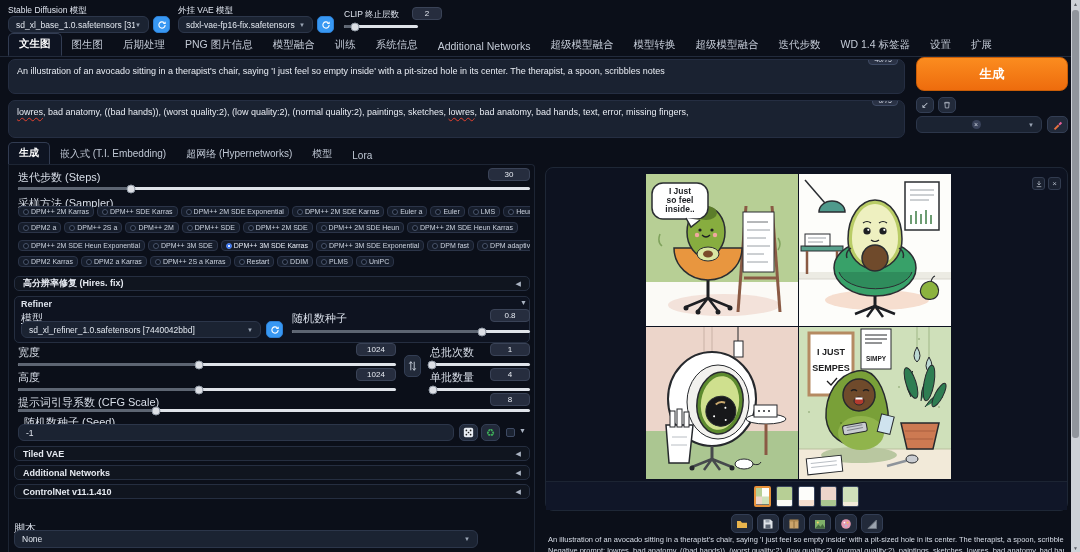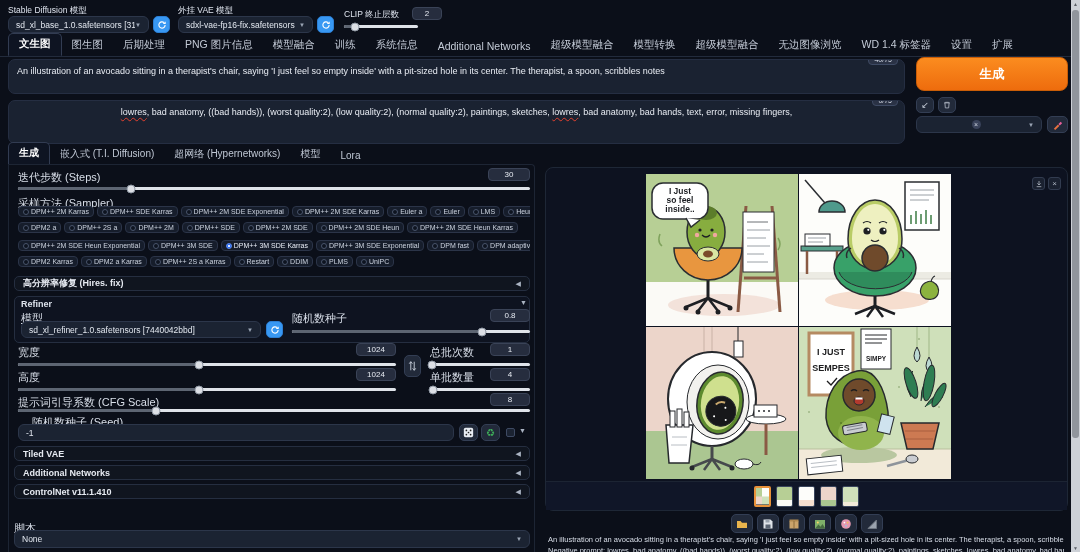--- a/index.html
+++ b/index.html
@@ -140,35 +140,35 @@
       <div class="tab"><span>系统信息</span></div>
 
       <div class="tab"><span>Additional Networks</span></div>
 
       <div class="tab"><span>超级模型融合</span></div>
 
       <div class="tab"><span>模型转换</span></div>
 
       <div class="tab"><span>超级模型融合</span></div>
 
-      <div class="tab"><span>无边图像浏览</span></div>
+      <div class="tab"><span>迭代步数</span></div>
 
       <div class="tab"><span>WD 1.4 标签器</span></div>
 
       <div class="tab"><span>设置</span></div>
 
       <div class="tab"><span>扩展</span></div>
 
   </div>
 
   <div class="abs ta" style="left:8px;top:59px;width:897px;height:35px;">
     <span>An illustration of an avocado sitting in a therapist's chair, saying 'I just feel so empty inside' with a pit-sized hole in its center. The therapist, a spoon, scribbles notes</span>
     <span class="tok">40/75</span>
   </div>
-  <div class="abs ta" style="left:8px;top:100px;width:897px;height:44px;text-align:center;">
+  <div class="abs ta" style="left:8px;top:100px;width:897px;height:38px;">
     <span class="sq">lowres</span><span>, bad anatomy, ((bad hands)), (worst quality:2), (low quality:2), (normal quality:2), paintings, sketches, </span><span class="sq">lowres</span><span>, bad anatomy, bad hands, text, error, missing fingers,</span>
     <span class="tok">0/75</span>
   </div>
 
   <div class="abs gen-btn" style="left:916px;top:57px;width:152px;height:34px;">
     <span>生成</span>
   </div>
   <div class="abs tool-btn" style="left:916px;top:97px;width:18px;height:16px;">
     <span>↙</span>
   </div>
@@ -185,21 +185,21 @@
     <svg width="11" height="11" viewBox="0 0 12 12">
         <path d="M2 10.5l4.5-4.5 1.5 1.5L3.5 12z" fill="#e8703f"></path>
         <path d="M7 5.5L9.5 3l1.5 1.5L8.5 7z" fill="#e85f9c"></path>
       </svg>
   </div>
 
   <div id="subtabs">
 
       <div class="subtab active"><span>生成</span></div>
 
-      <div class="subtab"><span>嵌入式 (T.I. Diffusion)</span></div>
+      <div class="subtab"><span>嵌入式 (T.I. Embedding)</span></div>
 
       <div class="subtab"><span>超网络 (Hypernetworks)</span></div>
 
       <div class="subtab"><span>模型</span></div>
 
       <div class="subtab"><span>Lora</span></div>
 
   </div>
   <div id="leftpanel"></div>
 
@@ -387,21 +387,21 @@
       <span class="thumb" style="left:3%;"></span>
   </div>
 
   <div class="abs lbl" style="left:18px;top:395px;">提示词引导系数 (CFG Scale)</div>
   <div class="abs valbox" style="left:490px;top:393px;width:40px;height:13px;">8</div>
   <div class="abs slider" style="left:18px;top:409px;width:512px;">
     <span class="fill" style="width:27%;"></span>
       <span class="thumb" style="left:27%;"></span>
   </div>
 
-  <div class="abs lbl" style="left:32px;top:415px;">随机数种子 (Seed)</div>
+  <div class="abs lbl" style="left:24px;top:415px;">随机数种子 (Seed)</div>
   <div class="abs dd" style="left:18px;top:424px;width:436px;height:17px;">
     <span>-1</span>
   </div>
   <div class="abs seed-btn" style="left:459px;top:424px;width:19px;height:17px;">
     <svg width="11" height="11" viewBox="0 0 13 13">
         <rect x="1" y="1" width="11" height="11" rx="2" fill="#e8ecf2"></rect>
         <circle cx="4" cy="4" r="1" fill="#222"></circle>
         <circle cx="9" cy="4" r="1" fill="#222"></circle>
         <circle cx="6.5" cy="6.5" r="1" fill="#222"></circle>
         <circle cx="4" cy="9" r="1" fill="#222"></circle>
@@ -428,21 +428,21 @@
       </div>
 
       <div class="acc" style="height:15px;margin-bottom:4px;">
         <span>ControlNet v11.1.410</span>
         <span class="arrow">◀</span>
       </div>
 
   </div>
 
   <div class="abs lbl" style="left:14px;top:521px;">脚本</div>
-  <div class="abs dd" style="left:14px;top:530px;width:516px;height:18px;">
+  <div class="abs dd" style="left:14px;top:530px;width:464px;height:18px;">
     <span>None</span>
     <span class="caret">▼</span>
   </div>
 
   <div id="gallery">
     <div class="abs gicon" style="right:22px;top:9px;">
       <svg width="8" height="8" viewBox="0 0 12 12">
           <path d="M6 1.5v6M3.5 5L6 7.5 8.5 5M2.5 10h7" stroke="#aeb6c2" fill="none" stroke-width="1.2"></path>
         </svg>
     </div>

